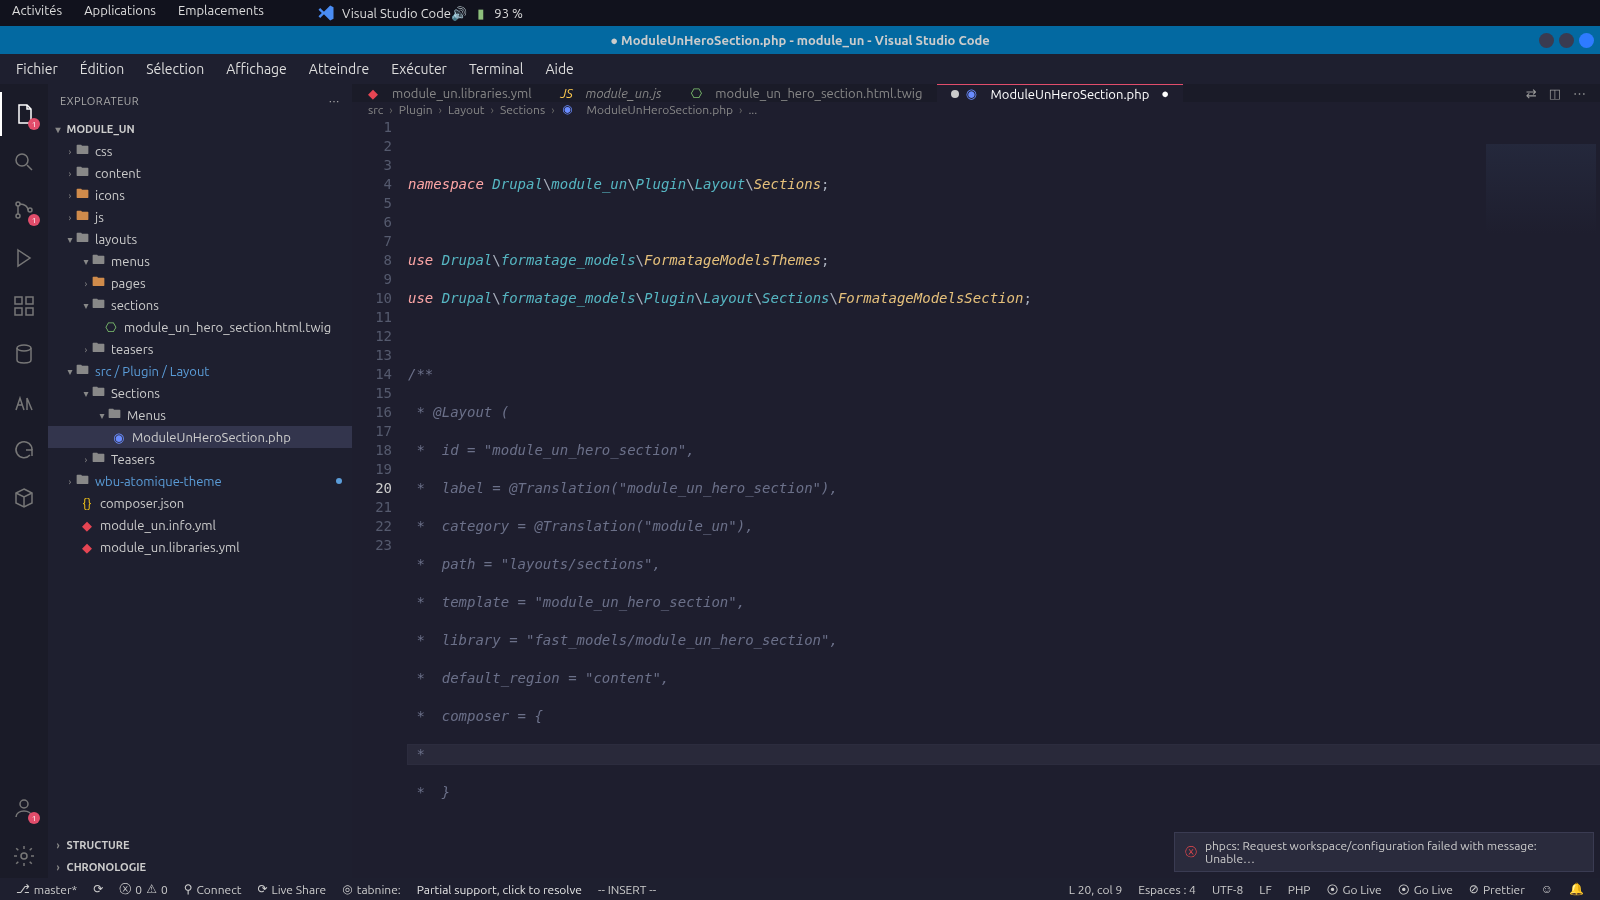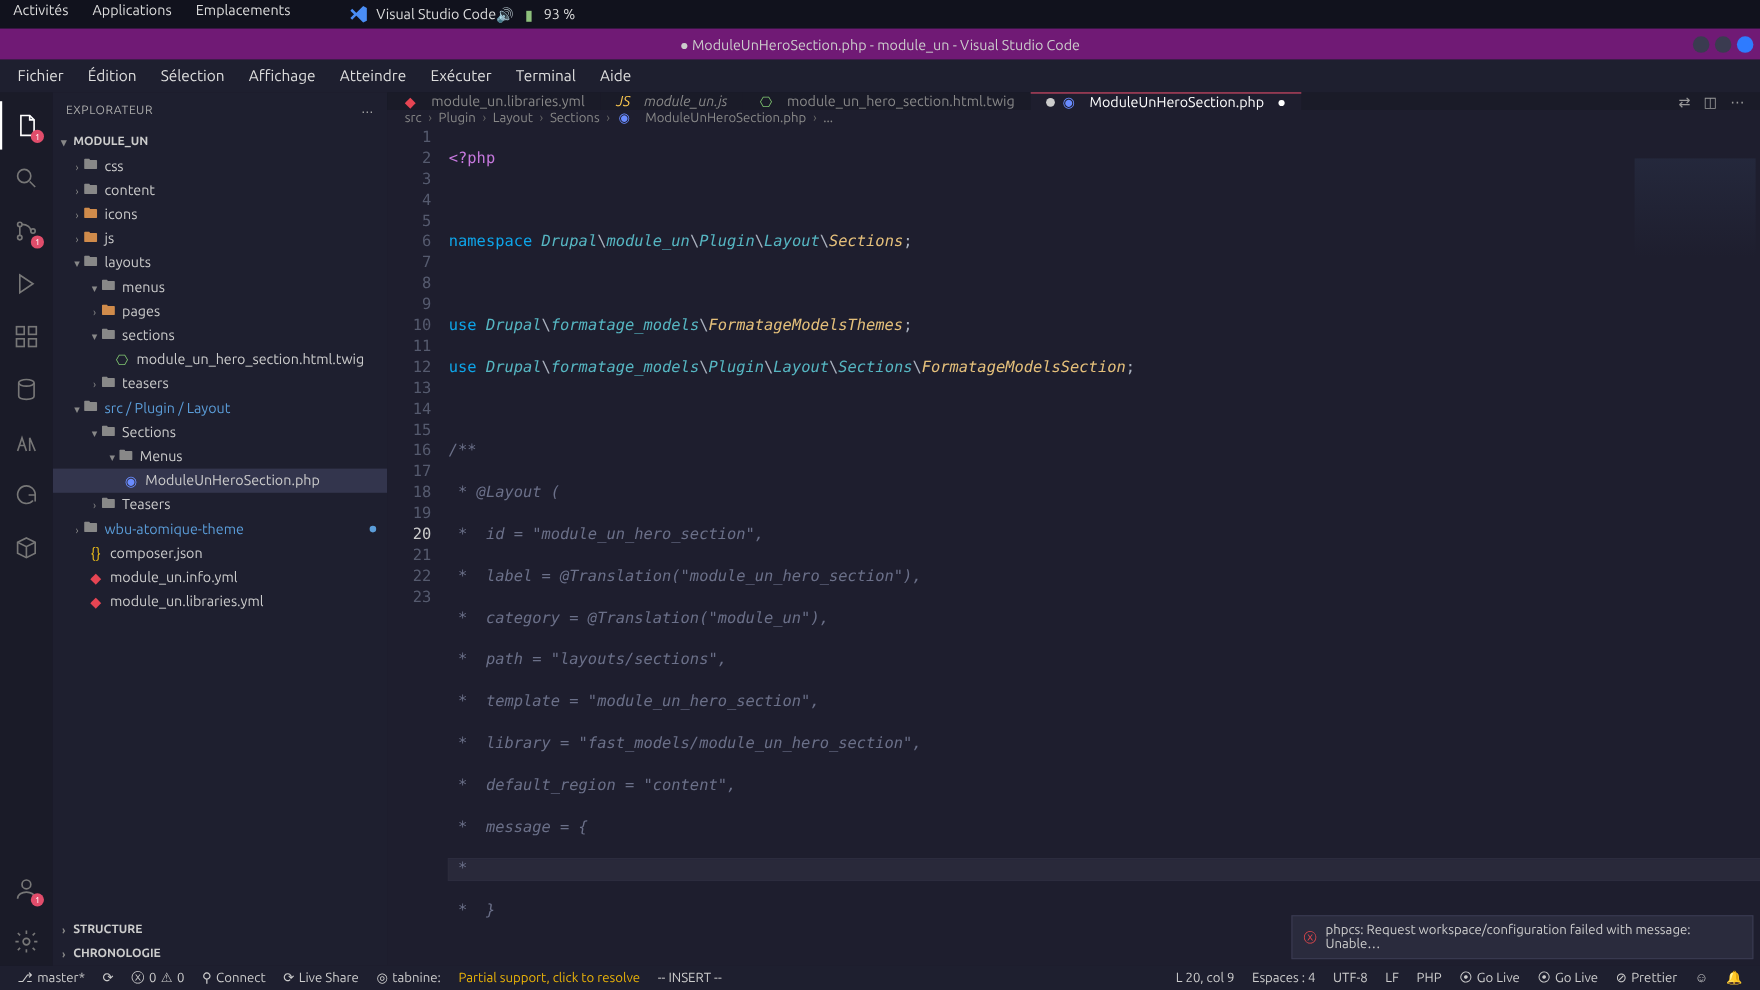--- a/index.html
+++ b/index.html
@@ -4,21 +4,21 @@
 <style>
 * { margin: 0; padding: 0; box-sizing: border-box; }
 body { font-family: -apple-system, BlinkMacSystemFont, "Segoe UI", Ubuntu, sans-serif; background: #1e1e2e; color: #cdd6f4; overflow: hidden; width: 1600px; height: 900px; font-size: 13px; }
 
 .topbar { height: 26px; background: #11121d; display: flex; align-items: center; padding: 13px 12px; color: #ddd; font-size: 13px; }
 .topbar-left { display: flex; gap: 22px; }
 .topbar-center { flex: 1; text-align: center; }
 .topbar-right { display: flex; gap: 10px; align-items: center; }
 .topbar .app-label { display: flex; align-items: center; gap: 6px; margin-left: 30px; text-align: right; }
 
-.titlebar { height: 28px; background: #701a75; display: flex; align-items: center; justify-content: center; font-size: 13px; color: #ccc; position: relative; }
+.titlebar { height: 28px; background: #0369a1; display: flex; align-items: center; justify-content: center; font-size: 13px; color: #ccc; position: relative; font-weight: bold; }
 .win-controls { position: absolute; right: 6px; display: flex; gap: 5px; }
 .win-btn { width: 15px; height: 15px; border-radius: 50%; }
 .win-min { background: #3a3b50; }
 .win-max { background: #3a3b50; }
 .win-close { background: #2e7bff; }
 
 .menubar { height: 30px; background: #1e1f2f; display: flex; align-items: center; padding: 0 6px; gap: 2px; font-size: 14px; color: #ddd; }
 .menubar span { padding: 4px 10px; cursor: pointer; }
 
 .main { display: flex; height: calc(900px - 26px - 28px - 30px - 22px); }
@@ -58,35 +58,35 @@
 .breadcrumb .sep { color: #666; }
 
 .code-area { flex: 1; display: flex; position: relative; font-family: "Consolas","Menlo",monospace; font-size: 14px; line-height: 19px; }
 .gutter { width: 56px; text-align: right; padding-right: 16px; color: #555a6e; user-select: none; padding-top: 2px; }
 .gutter .ln { height: 19px; }
 .gutter .ln.cur { color: #ccc; }
 .code { flex: 1; padding-top: 2px; white-space: pre; position: relative; }
 .code-line { height: 19px; }
 .code-line.cur { background: rgba(120,120,150,0.12); outline: 1px solid rgba(150,150,180,0.12); }
 
-.tok-kw { color: #0ea5e9; }
+.tok-kw { color: #fca5a5; font-style: italic; }
 .tok-ns { color: #56b6c2; font-style: italic; }
 .tok-cls { color: #e5c07b; font-style: italic; }
 .tok-punc { color: #abb2bf; }
 .tok-cmt { color: #6b7089; font-style: italic; }
 .tok-tag { color: #c678dd; }
 
 .minimap { position: absolute; top: 60px; right: 4px; width: 110px; height: 90px; background: linear-gradient(#293047, #1e1e2e); opacity: 0.55; }
 
 .notify { position: absolute; bottom: 6px; right: 6px; background: #2a2b3d; border: 1px solid #3a3b52; padding: 6px 10px; display: flex; align-items: center; gap: 8px; color: #ccc; font-size: 12px; max-width: 420px; }
 .notify .err { color: #e5484d; }
 
 .statusbar { height: 22px; background: #1e1f2f; display: flex; align-items: center; font-size: 12px; padding: 0 8px; color: #ccc; }
 .statusbar .sb-item { padding: 0 8px; display: flex; align-items: center; gap: 4px; cursor: pointer; }
-.sb-warn { color: #eab308; text-align: center; }
+.sb-warn { color: #e5e5e5; text-align: center; }
 .sb-right { margin-left: auto; display: flex; text-align: right; }
 
 svg { width: 20px; height: 20px; }
 .act-icon svg { width: 24px; height: 24px; }
 </style>
 </head>
 <body>
 
 <div class="topbar">
   <div class="topbar-left">
@@ -369,37 +369,36 @@
           <div class="ln">16</div>
           <div class="ln">17</div>
           <div class="ln">18</div>
           <div class="ln">19</div>
           <div class="ln cur">20</div>
           <div class="ln">21</div>
           <div class="ln">22</div>
           <div class="ln">23</div>
       </div>
       <div class="code">
-<div class="code-line"><span class="tok-tag">&lt;?php</span></div>
 <div class="code-line"></div>
 <div class="code-line"><span class="tok-kw">namespace </span><span class="tok-ns">Drupal</span><span class="tok-punc">\</span><span class="tok-ns">module_un</span><span class="tok-punc">\</span><span class="tok-ns">Plugin</span><span class="tok-punc">\</span><span class="tok-ns">Layout</span><span class="tok-punc">\</span><span class="tok-cls">Sections</span><span class="tok-punc">;</span></div>
 <div class="code-line"></div>
 <div class="code-line"><span class="tok-kw">use </span><span class="tok-ns">Drupal</span><span class="tok-punc">\</span><span class="tok-ns">formatage_models</span><span class="tok-punc">\</span><span class="tok-cls">FormatageModelsThemes</span><span class="tok-punc">;</span></div>
 <div class="code-line"><span class="tok-kw">use </span><span class="tok-ns">Drupal</span><span class="tok-punc">\</span><span class="tok-ns">formatage_models</span><span class="tok-punc">\</span><span class="tok-ns">Plugin</span><span class="tok-punc">\</span><span class="tok-ns">Layout</span><span class="tok-punc">\</span><span class="tok-ns">Sections</span><span class="tok-punc">\</span><span class="tok-cls">FormatageModelsSection</span><span class="tok-punc">;</span></div>
 <div class="code-line"></div>
 <div class="code-line"><span class="tok-cmt">/**</span></div>
 <div class="code-line"><span class="tok-cmt"> * @Layout (</span></div>
 <div class="code-line"><span class="tok-cmt"> *  id = "module_un_hero_section",</span></div>
 <div class="code-line"><span class="tok-cmt"> *  label = @Translation("module_un_hero_section"),</span></div>
 <div class="code-line"><span class="tok-cmt"> *  category = @Translation("module_un"),</span></div>
 <div class="code-line"><span class="tok-cmt"> *  path = "layouts/sections",</span></div>
 <div class="code-line"><span class="tok-cmt"> *  template = "module_un_hero_section",</span></div>
 <div class="code-line"><span class="tok-cmt"> *  library = "fast_models/module_un_hero_section",</span></div>
 <div class="code-line"><span class="tok-cmt"> *  default_region = "content",</span></div>
-<div class="code-line"><span class="tok-cmt"> *  message = {</span></div>
+<div class="code-line"><span class="tok-cmt"> *  composer = {</span></div>
 <div class="code-line cur"><span class="tok-cmt"> *</span></div>
 <div class="code-line"><span class="tok-cmt"> *  }</span></div>
 
 
       </div>
     </div>
     <div class="minimap"></div>
     <div class="notify">
       <span class="err">ⓧ</span>
       <span>phpcs: Request workspace/configuration failed with message: Unable…</span>

